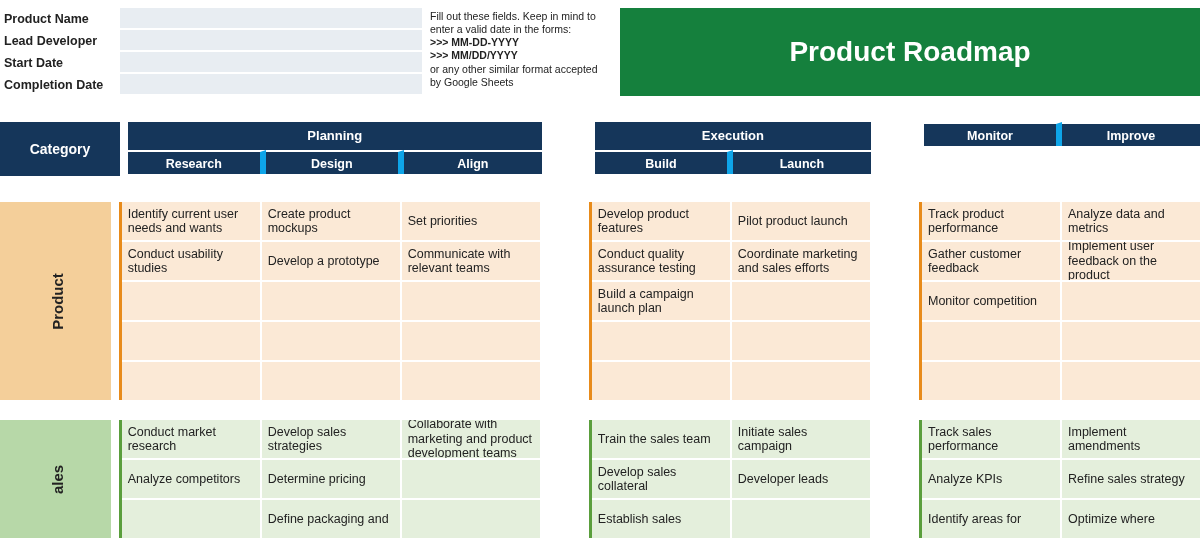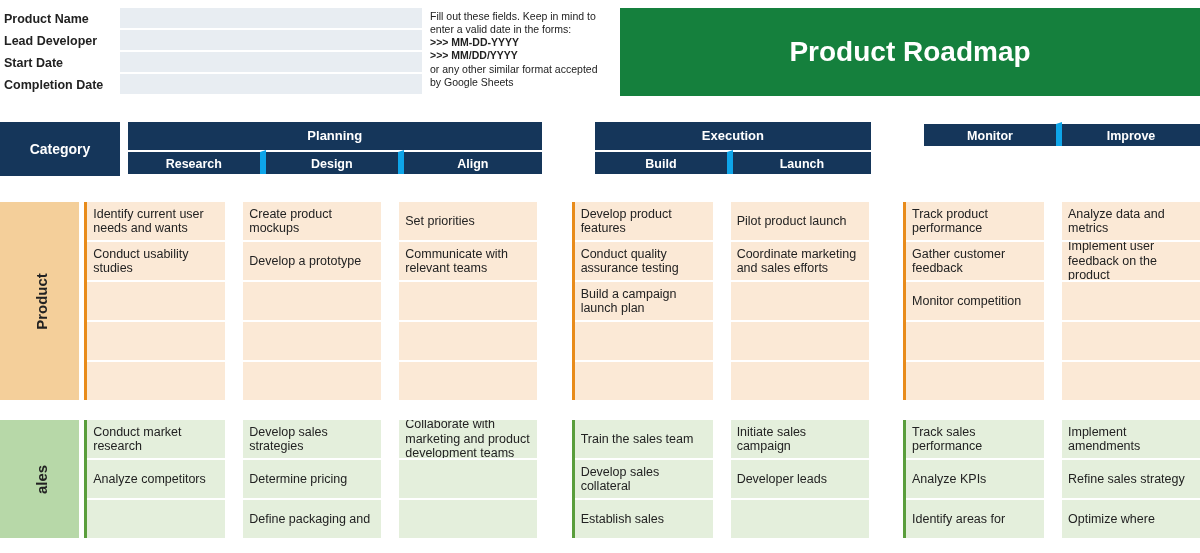--- a/index.html
+++ b/index.html
@@ -89,21 +89,21 @@
   .swim-label span {
     transform: rotate(-90deg);
     font-weight: 700;
     font-size: 15px;
     white-space: nowrap;
   }
   .swim-product { background: #f4cf9a; border-left-color: #f4cf9a; }
   .swim-sales   { background: #b7d8a8; border-left-color: #b7d8a8; }
 
   .cells-block { display: flex; flex-direction: column; gap: 2px; }
-  .cells-row { display: flex; gap: 18px; }
+  .cells-row { display: flex; gap: 2px; }
   .cell {
     height: 38px;
     font-size: 12.5px;
     padding: 4px 6px;
     line-height: 1.15;
     overflow: hidden;
     display: flex;
     align-items: center;
   }
   .cell-product { background: #fbe9d6; }

